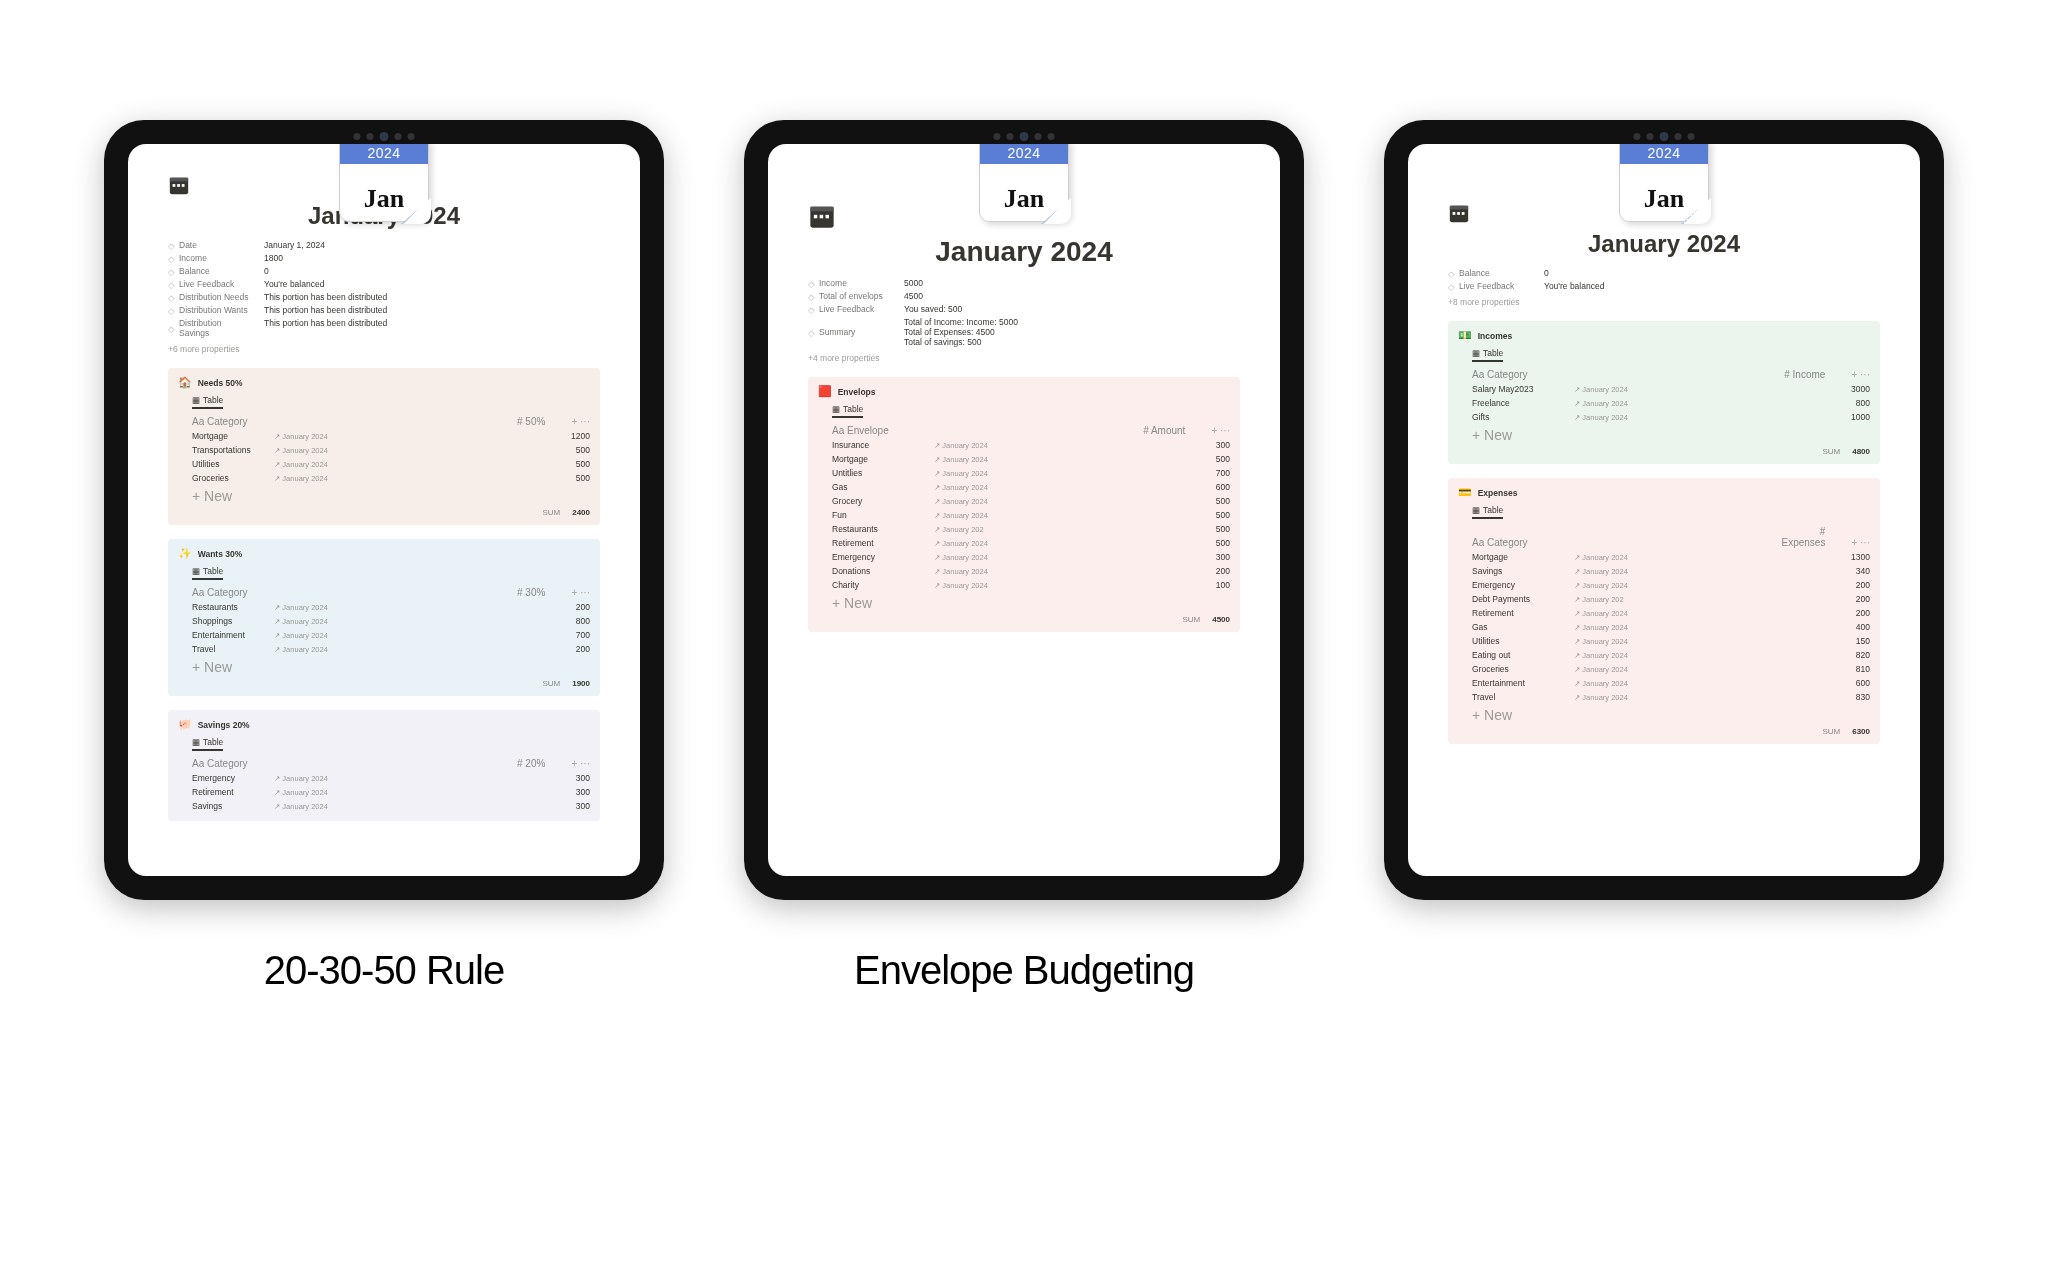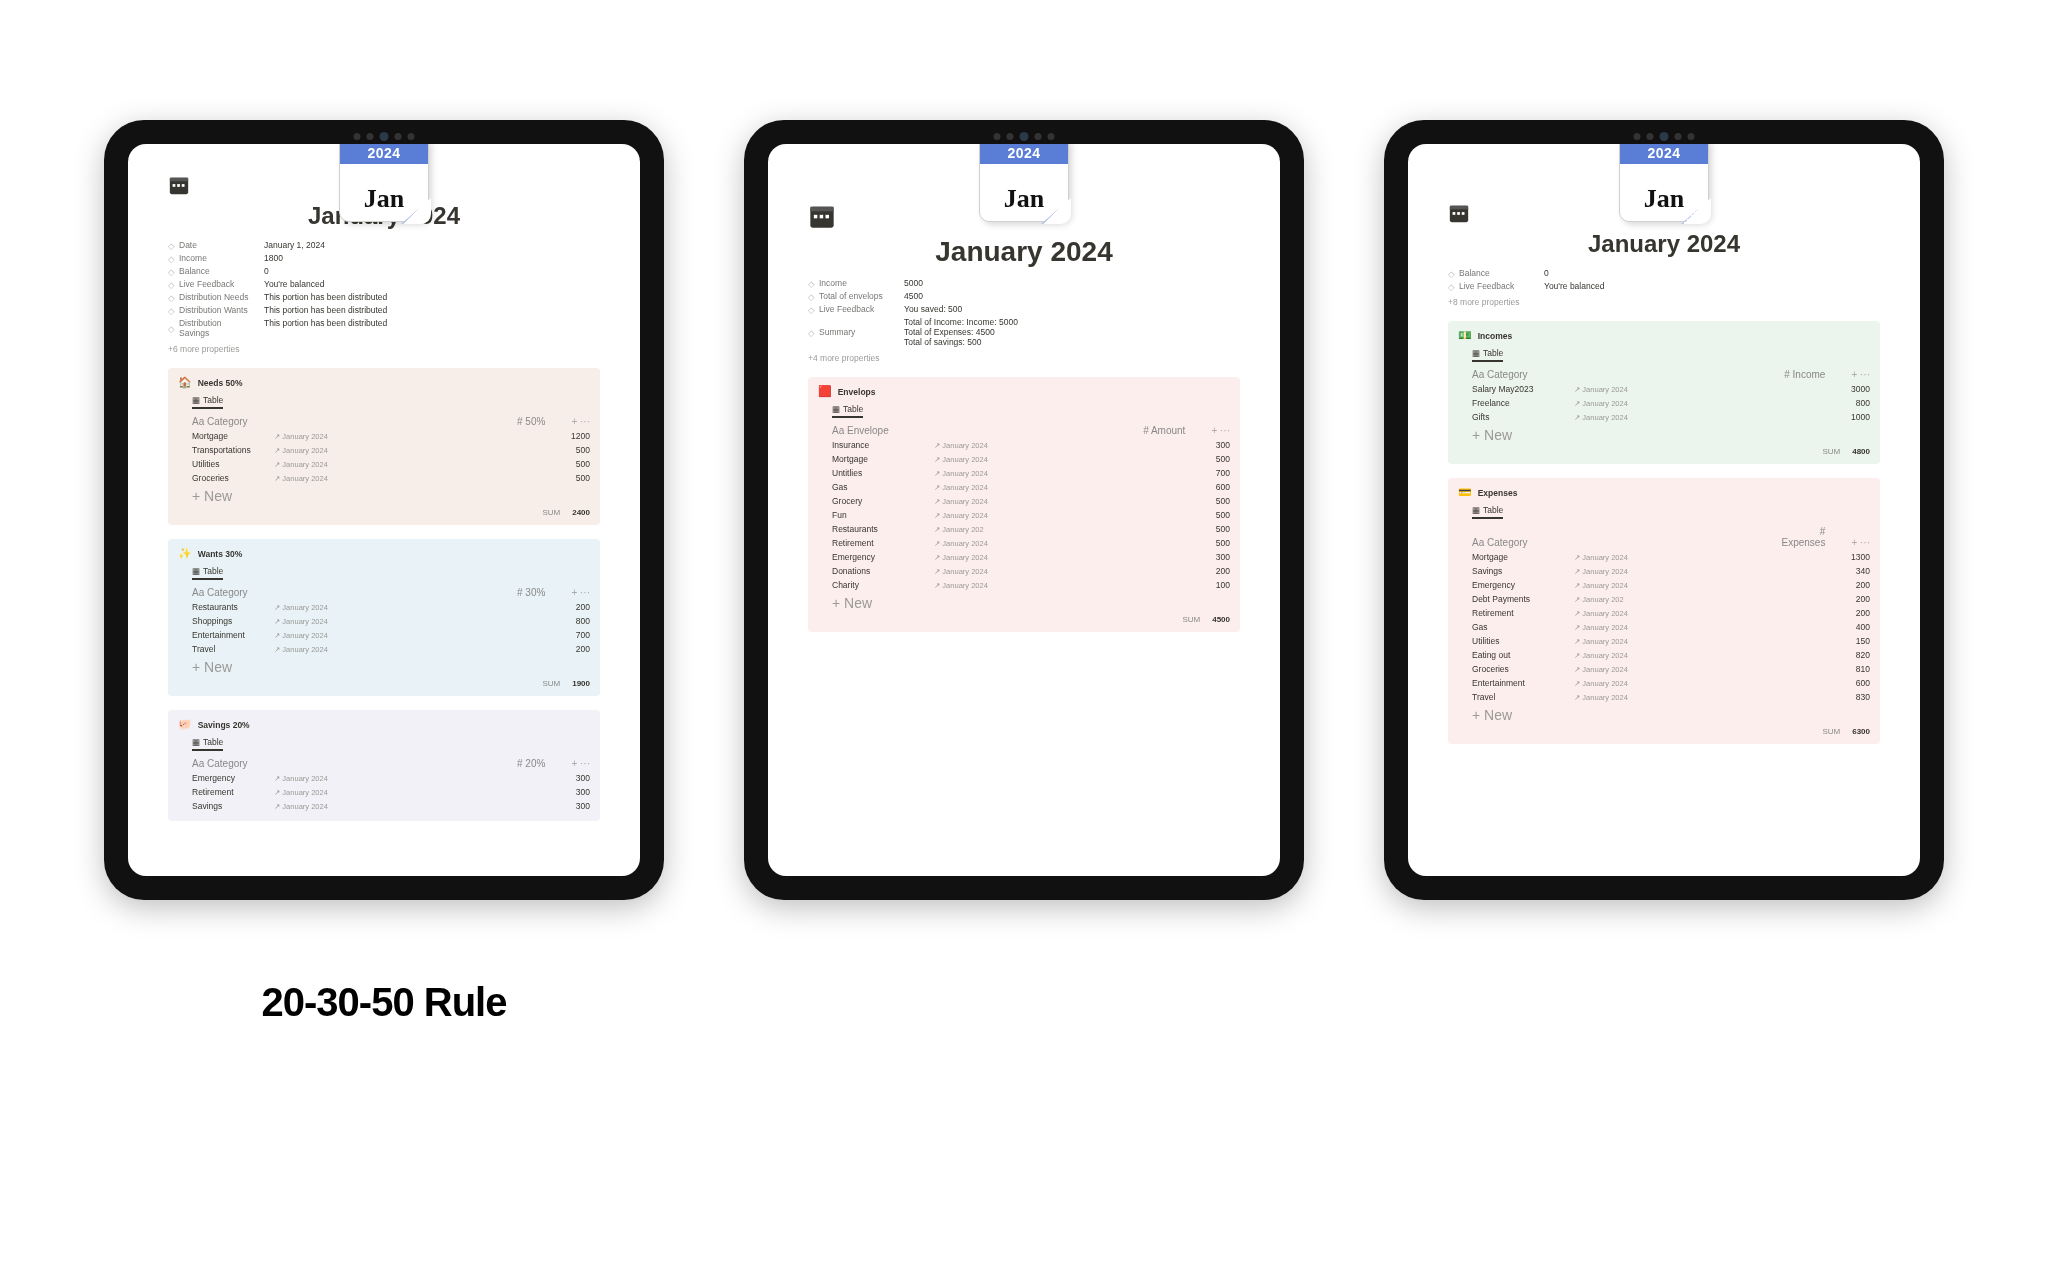--- a/index.html
+++ b/index.html
@@ -12,23 +12,23 @@
   .stage {
     display: flex;
     justify-content: center;
     align-items: flex-start;
     gap: 80px;
     padding: 120px 80px 40px;
   }
   .col { display: flex; flex-direction: column; align-items: center; }
   .caption {
     font-size: 40px;
-    font-weight: 700;
+    font-weight: 400;
     letter-spacing: -1px;
-    margin-top: 80px;
+    margin-top: 48px;
     text-align: center;
   }
 
   
   .tablet {
     width: 560px; height: 780px;
     background: #111;
     border-radius: 40px;
     padding: 24px;
     position: relative;
@@ -56,21 +56,21 @@
     position: absolute; top: -4px; left: 50%; transform: translateX(-50%);
     width: 90px; height: 82px;
     background: #fff;
     border: 1px solid #d0d0d0;
     border-radius: 0 0 10px 10px;
     box-shadow: 3px 3px 6px rgba(0,0,0,.15);
     z-index: 10;
   }
   .cal-icon .year {
     background: #5a7ed6; color: #fff; text-align: center;
-    font-size: 14px; font-weight: 700; padding: 4px 0 3px;
+    font-size: 14px; font-weight: 400; padding: 4px 0 3px;
     letter-spacing: .5px;
   }
   .cal-icon .month {
     text-align: center; font-size: 26px; font-weight: 800; color: #111;
     font-family: Georgia, serif; padding-top: 20px;
   }
   .cal-icon .curl {
     position: absolute; right: -3px; bottom: -3px; width: 30px; height: 26px;
     background: linear-gradient(135deg, #b9c6ec 50%, #fff 50%);
     border-bottom-right-radius: 10px;
@@ -424,20 +424,21 @@
               </div>
             <div class="plus-new">+ New</div>
             <div class="tfoot">
                 <span>SUM</span> 
                 <b>4500</b>
               </div>
           </div>
         </div>
       </div>
     </div>
+    <div class="caption">Envelope Budgeting</div>
   </div>
 
   <div class="col">
     <div class="tablet">
       <div class="sensors">
           <span></span>
           <span></span>
           <span class="cam"></span>
           <span></span>
           <span></span>

